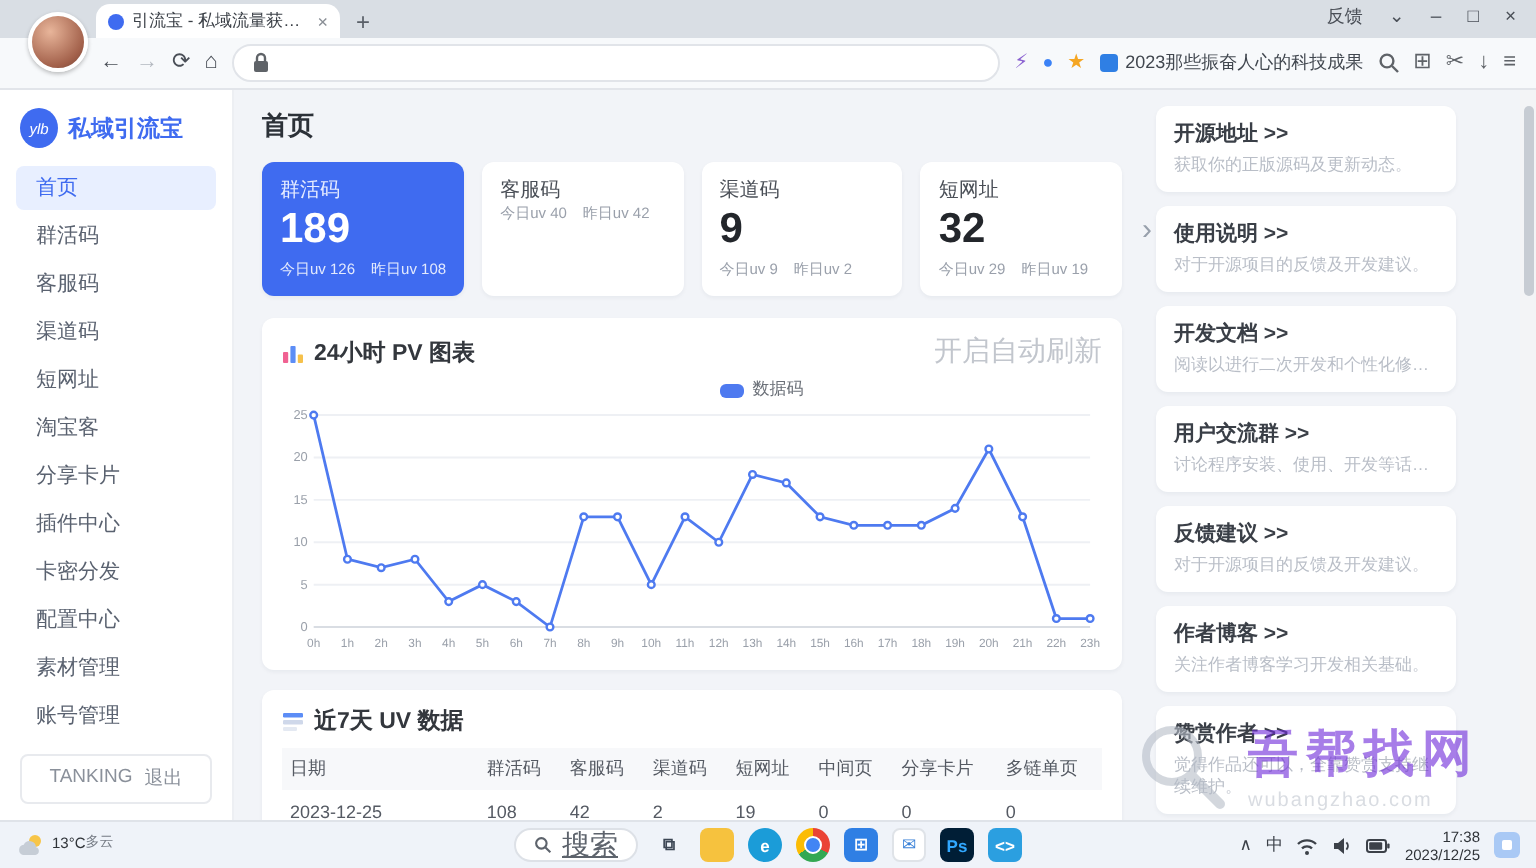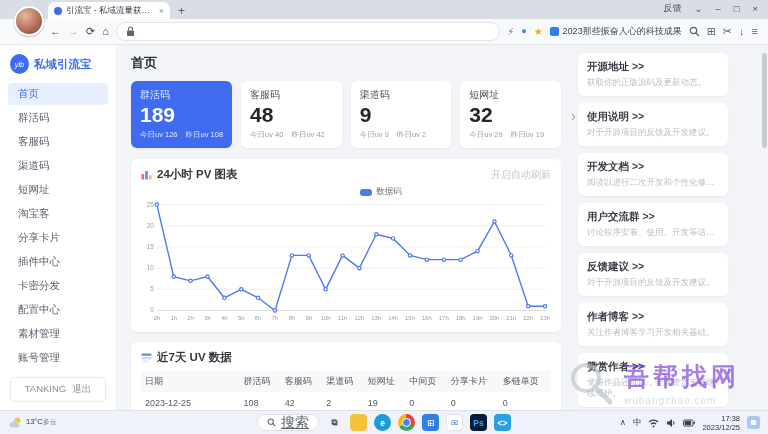--- a/index.html
+++ b/index.html
@@ -55,21 +55,21 @@
   .stat-value { font-size:21px; font-weight:bold; color:#23262b; margin:1px 0 3px; }
   .stat-foot { font-size:7.5px; color:#9aa0ab; display:flex; gap:8px; white-space:nowrap; }
   .stat-card.active .stat-label { color:#e6ecff; }
   .stat-card.active .stat-value { color:#fff; }
   .stat-card.active .stat-foot { color:rgba(255,255,255,.85); }
   .stats-chevron { position:absolute; right:-15px; top:50%; transform:translateY(-50%); color:#98a0ac; font-size:15px; }
 
   .card { background:#fff; border-radius:6px; padding:8px 10px; box-shadow:0 1px 2px rgba(20,30,60,.05); margin-bottom:10px; }
   .card-head { display:flex; align-items:center; gap:5px; }
   .card-title { font-size:11.5px; color:#33373d; font-weight:bold; }
-  .card-action { margin-left:auto; font-size:10px; color:#c2c6cd; }
+  .card-action { margin-left:auto; font-size:14px; color:#c2c6cd; }
   .legend-row { display:flex; justify-content:center; align-items:center; gap:4px; margin:4px 0 0 70px; }
   .legend-marker { width:12px; height:7px; border-radius:3px; background:#4e7af0; }
   .legend-label { font-size:8.5px; color:#6b7078; }
   .pv-chart { width:100%; height:126px; display:block; }
   .ylab { font-size:6.5px; fill:#9aa0aa; }
   .xlab { font-size:6px; fill:#9aa0aa; }
 
   table.uv { width:100%; border-collapse:collapse; margin-top:6px; }
   table.uv th { background:#f7f8fa; color:#555a63; font-weight:normal; font-size:9px; text-align:left; padding:4px 4px; }
   table.uv td { font-size:9px; color:#555a63; padding:6px 4px; border-bottom:1px solid #f2f3f6; }
@@ -194,21 +194,20 @@
         <div class="stat-card active">
             <div class="stat-label">群活码</div>
             <div class="stat-value">189</div>
             <div class="stat-foot">
               <span>今日uv 126</span>
               <span>昨日uv 108</span>
             </div>
           </div>
           <div class="stat-card">
             <div class="stat-label">客服码</div>
-            <div class="stat-value">48</div>
             <div class="stat-foot">
               <span>今日uv 40</span>
               <span>昨日uv 42</span>
             </div>
           </div>
           <div class="stat-card">
             <div class="stat-label">渠道码</div>
             <div class="stat-value">9</div>
             <div class="stat-foot">
               <span>今日uv 9</span>

